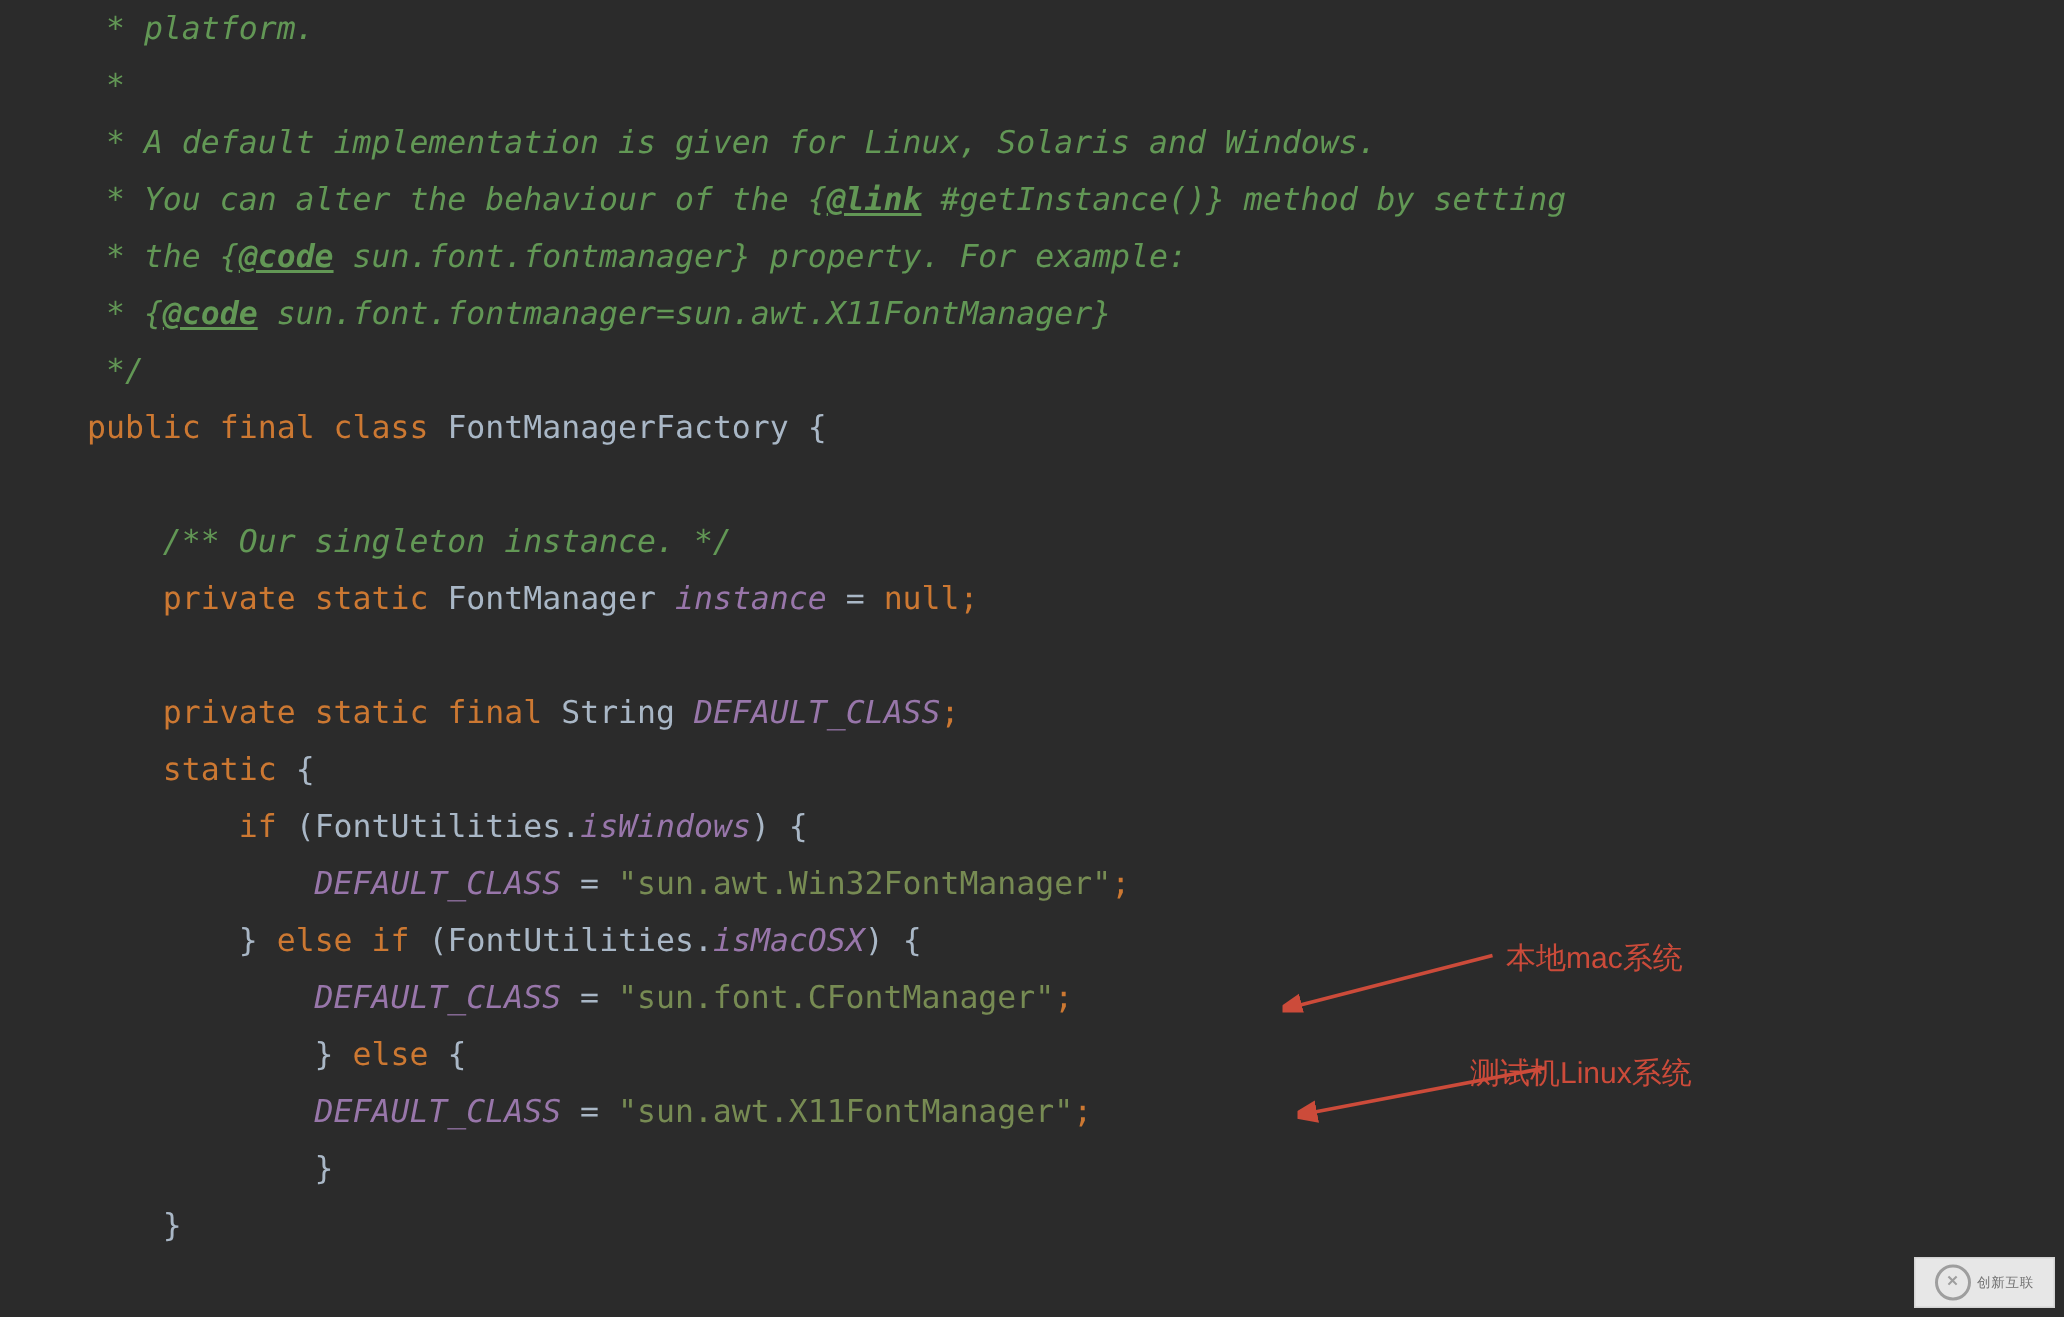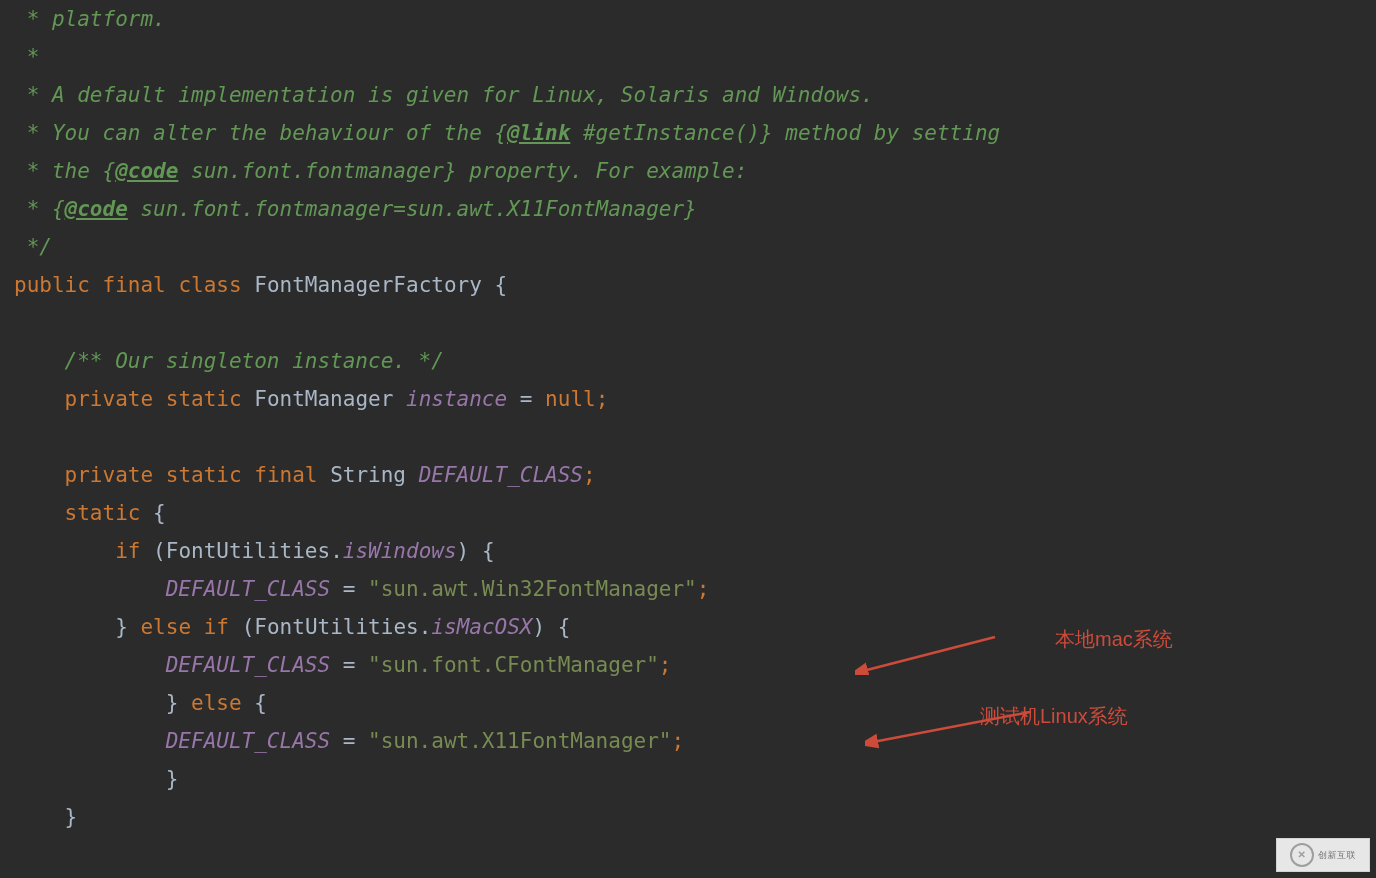--- a/index.html
+++ b/index.html
@@ -12,20 +12,21 @@
     font-size: 21px;
     line-height: 38px;
     color: #a9b7c6;
     overflow: hidden;
     position: relative;
   }
   .editor {
     white-space: pre;
     padding: 0 0 0 14px;
     font-style: normal;
+    margin-left: 44px;
   }
   .comment {
     color: #629755;
     font-style: italic;
   }
   .doc-link {
     color: #629755;
     font-style: italic;
     font-weight: bold;
     text-decoration: underline;
@@ -119,21 +120,21 @@
         <span class="keyword">if</span> <span class="paren">(</span><span class="white">FontUtilities</span><span class="white">.</span><span class="field">isWindows</span><span class="paren">)</span> <span class="white">{</span>
             <span class="static-field">DEFAULT_CLASS</span><span class="white"> = </span><span class="string">"sun.awt.Win32FontManager"</span><span class="punct">;</span>
         <span class="white">}</span> <span class="keyword">else</span> <span class="keyword">if</span> <span class="paren">(</span><span class="white">FontUtilities</span><span class="white">.</span><span class="field">isMacOSX</span><span class="paren">)</span> <span class="white">{</span>
             <span class="static-field">DEFAULT_CLASS</span><span class="white"> = </span><span class="string">"sun.font.CFontManager"</span><span class="punct">;</span>
             <span class="white">}</span> <span class="keyword">else</span> <span class="white">{</span>
             <span class="static-field">DEFAULT_CLASS</span><span class="white"> = </span><span class="string">"sun.awt.X11FontManager"</span><span class="punct">;</span>
             <span class="white">}</span>
     <span class="white">}</span>
 </div>
 
-<div class="annotation" style="left:1055px; top:620px;">本地mac系统</div>
+<div class="annotation" style="left:1004px; top:620px;">本地mac系统</div>
 <div class="annotation" style="left:980px; top:697px;">测试机Linux系统</div>
 
 <svg class="arrow" style="left:855px; top:635px; width:145px; height:40px;">
   <defs>
     <marker id="ah1" markerWidth="10" markerHeight="10" refX="2" refY="3" orient="auto">
       <path d="M0,0 L0,6 L8,3 z" fill="#cc4b3a"></path>
     </marker>
   </defs>
   <line x1="140" y1="2" x2="8" y2="36" stroke="#cc4b3a" stroke-width="2.5" marker-end="url(#ah1)"></line>
 </svg>

